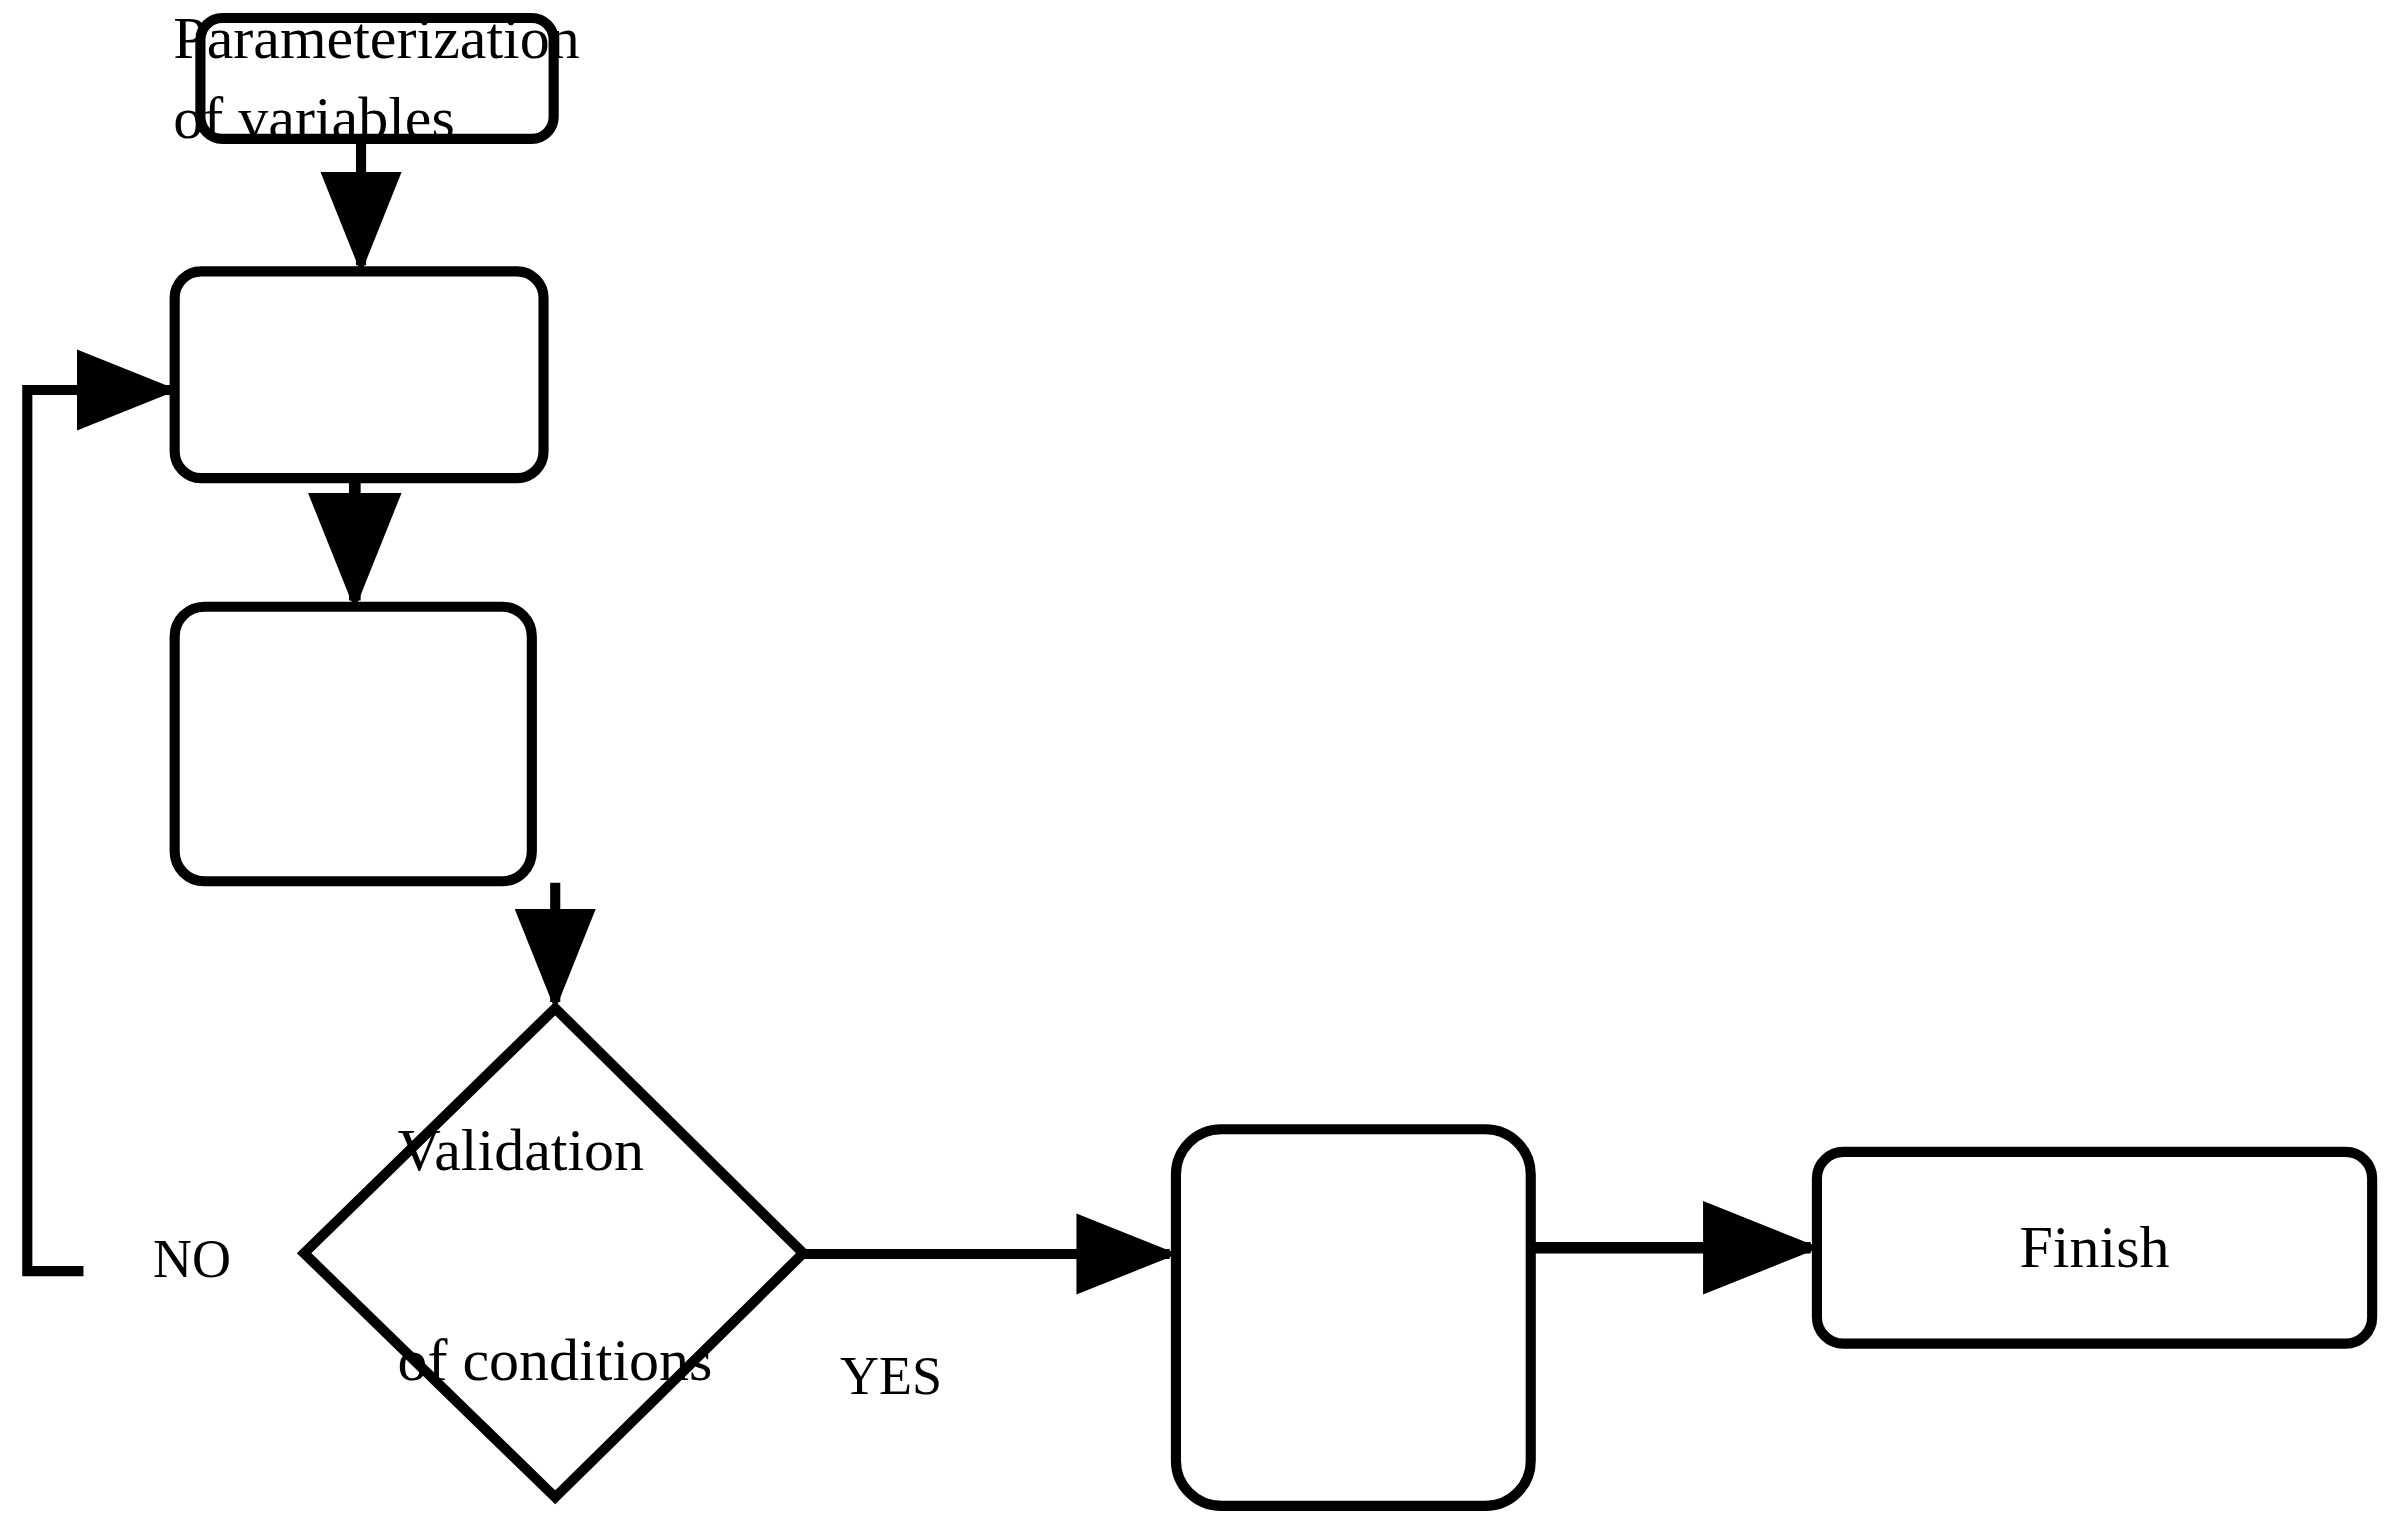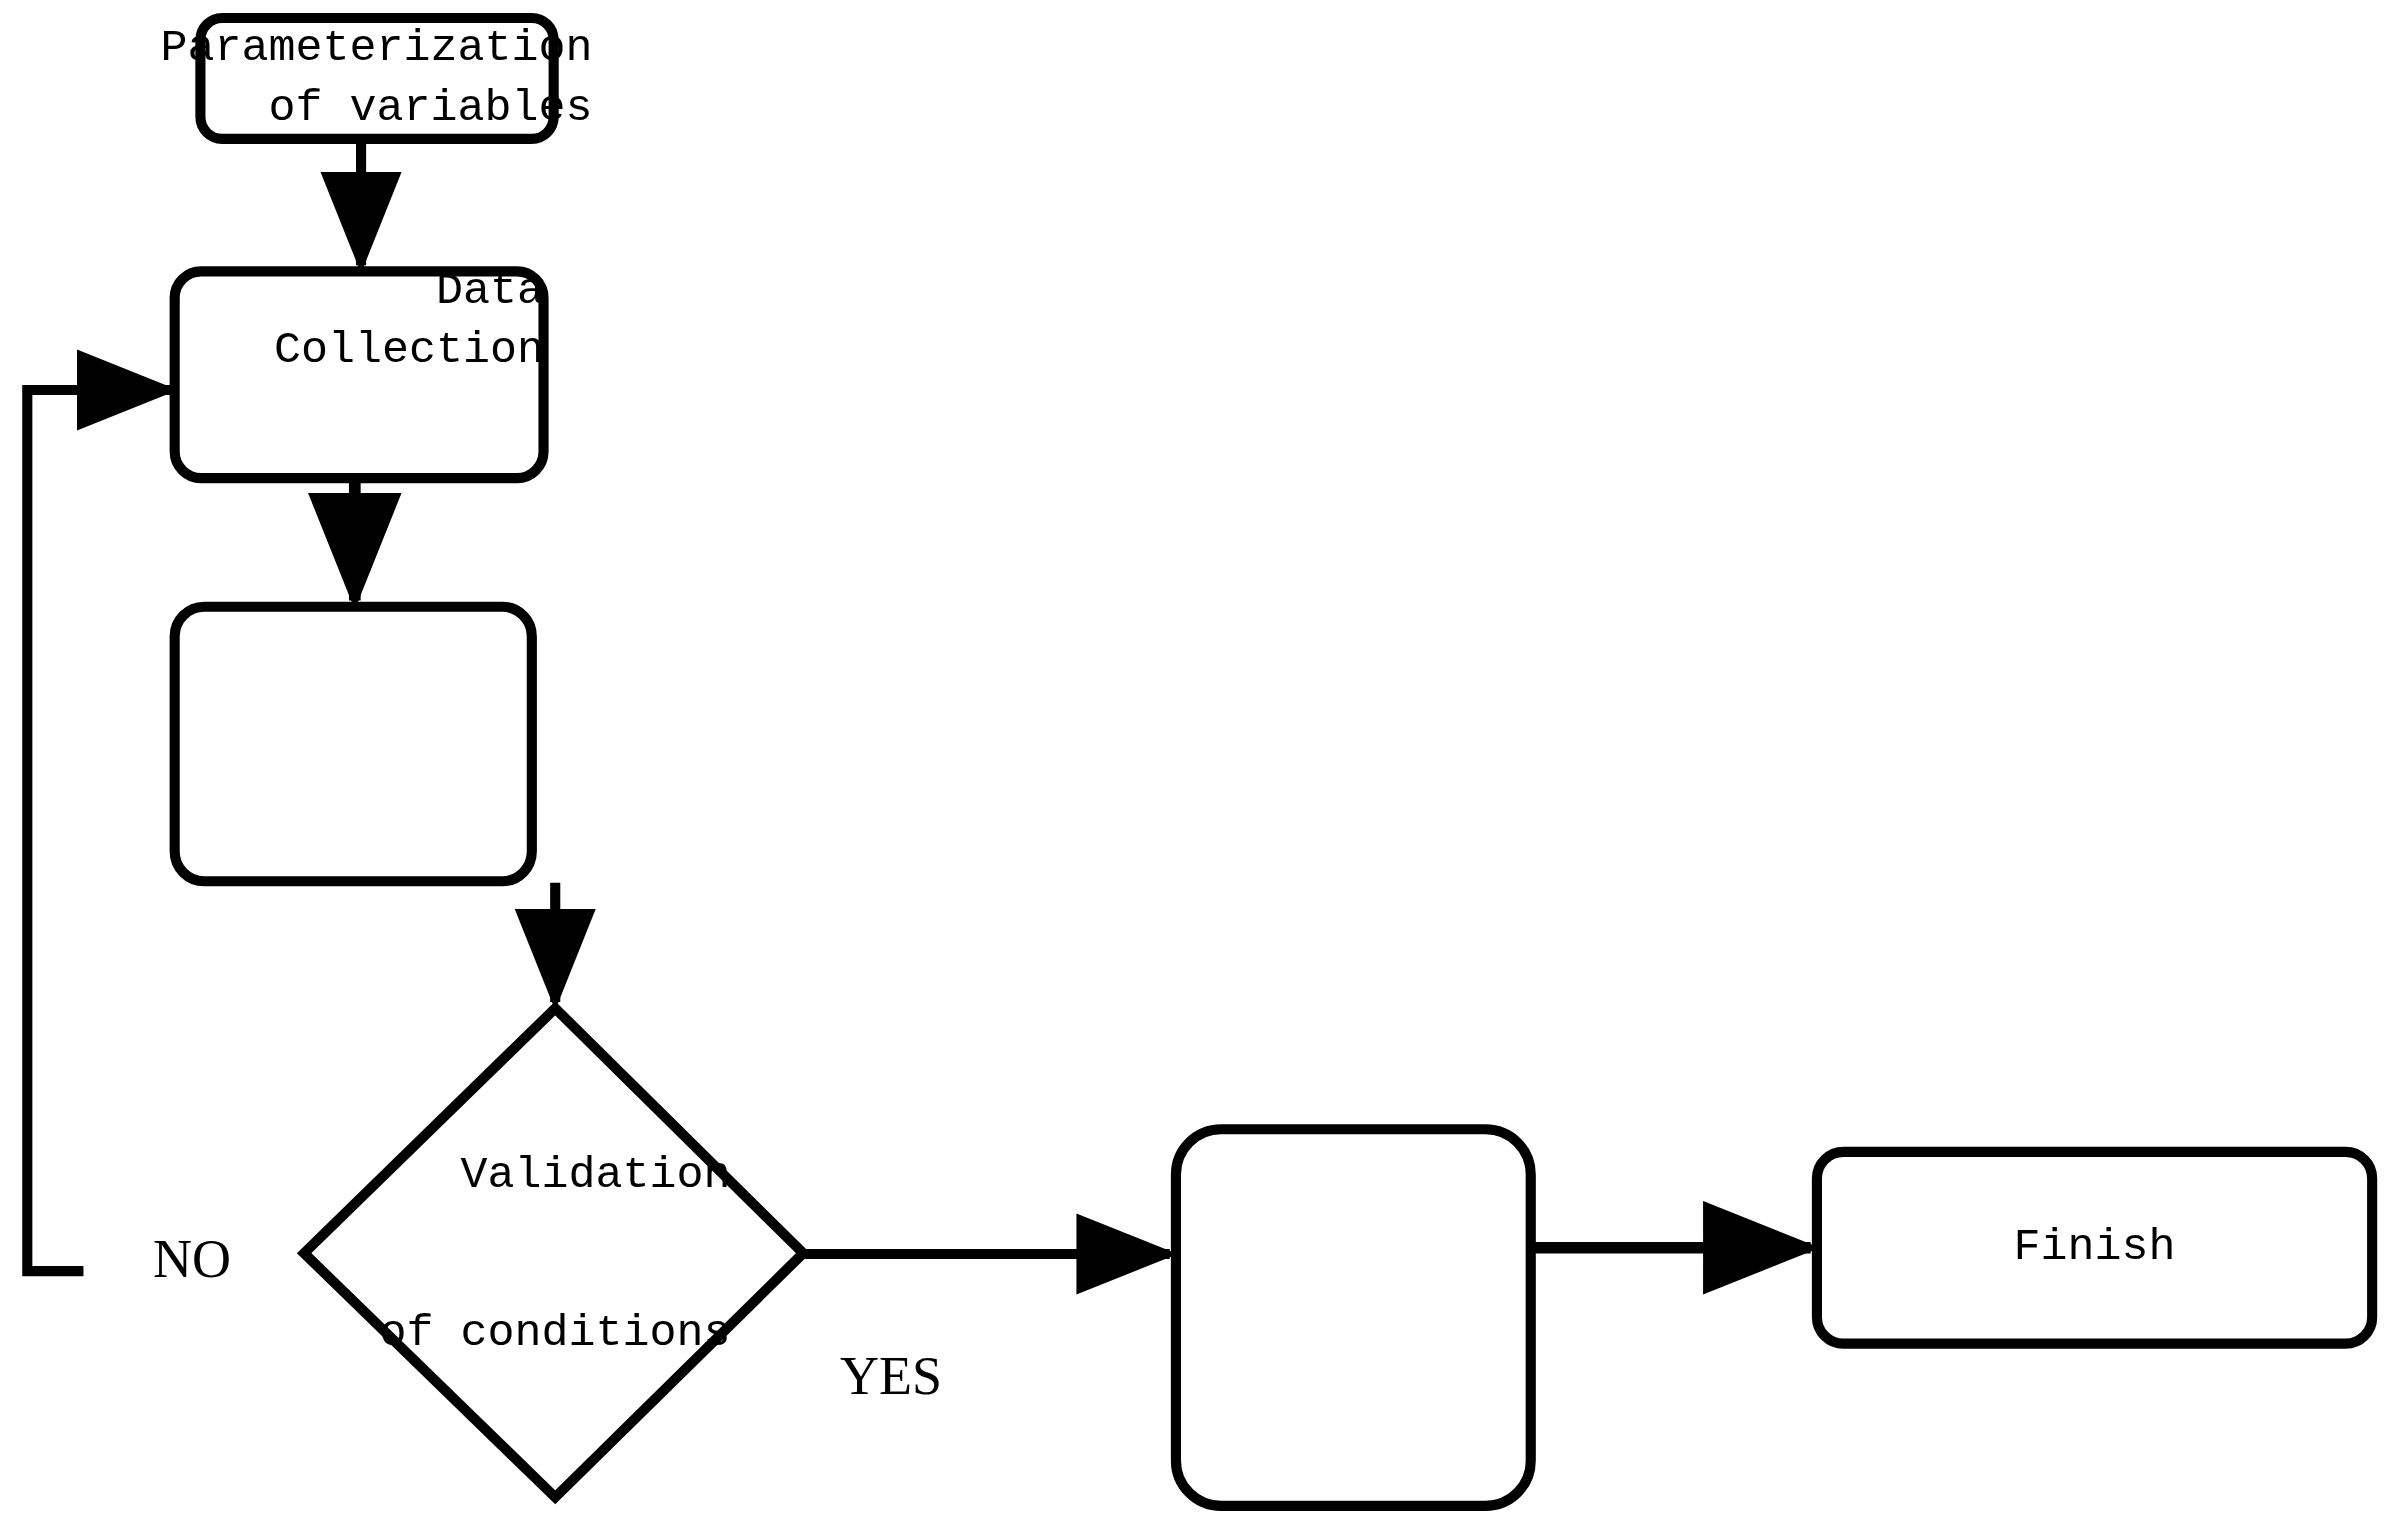--- a/index.html
+++ b/index.html
@@ -22,24 +22,24 @@
     left: 0;
     top: 0;
     width: 2401px;
     height: 1534px;
   }
   .node-label {
     position: absolute;
     display: flex;
     align-items: center;
     justify-content: center;
-    text-align: right;
+    text-align: left;
     color: #000000;
-    font-family: Liberation Mono, monospace;
-    font-size: 45px;
+    font-family: Liberation Serif, serif;
+    font-size: 60px;
     line-height: 1.32;
     white-space: pre-line;
     pointer-events: none;
   }
   .edge-label {
     position: absolute;
     color: #000000;
     font-family: "Liberation Serif", "DejaVu Serif", serif;
     font-size: 54px;
     line-height: 1;
@@ -78,21 +78,20 @@
 
     <line x1="1030" y1="1608" x2="1500" y2="1608" stroke="#000000" stroke-width="13" marker-end="url(#arrowhead)"></line>
 
     <line x1="1965" y1="1600" x2="2322" y2="1600" stroke="#000000" stroke-width="15" marker-end="url(#arrowhead)"></line>
 
     <path d="M107,1630 L35,1630 L35,500 L218,500" fill="none" stroke="#000000" stroke-width="13" stroke-linejoin="miter" marker-end="url(#arrowhead)"></path>
   </svg>
 
   <div class="node-label" style="left:200px; top:18px; width:353px; height:121px;">Parameterization of variables</div>
 
-  <div class="node-label" style="left:175px; top:271px; width:369px; height:100px;">Data Collection</div>
 
 
   <div class="node-label" style="left:360px; top:1115px; width:390px; height:281px; line-height:1.75;">Validation
 
 of conditions</div>
 
 
   <div class="node-label" style="left:1817px; top:1152px; width:555px; height:192px;">Finish</div>
 
   <div class="edge-label" style="left:153px; top:1232px;">NO</div>

